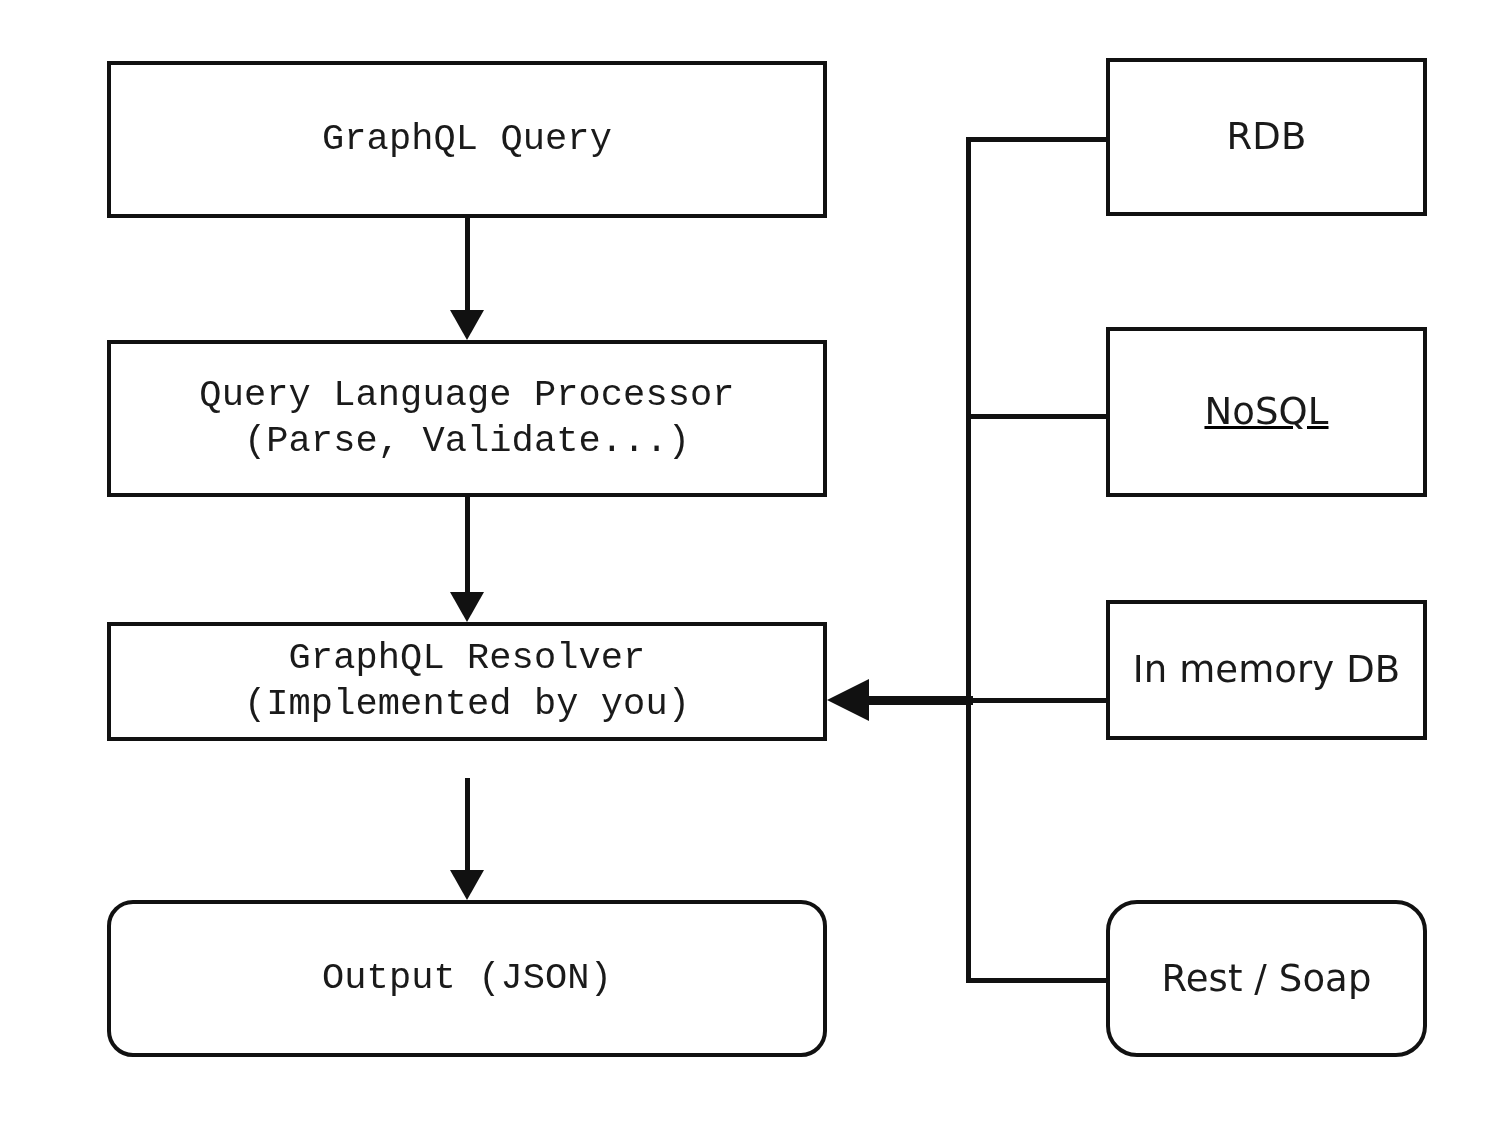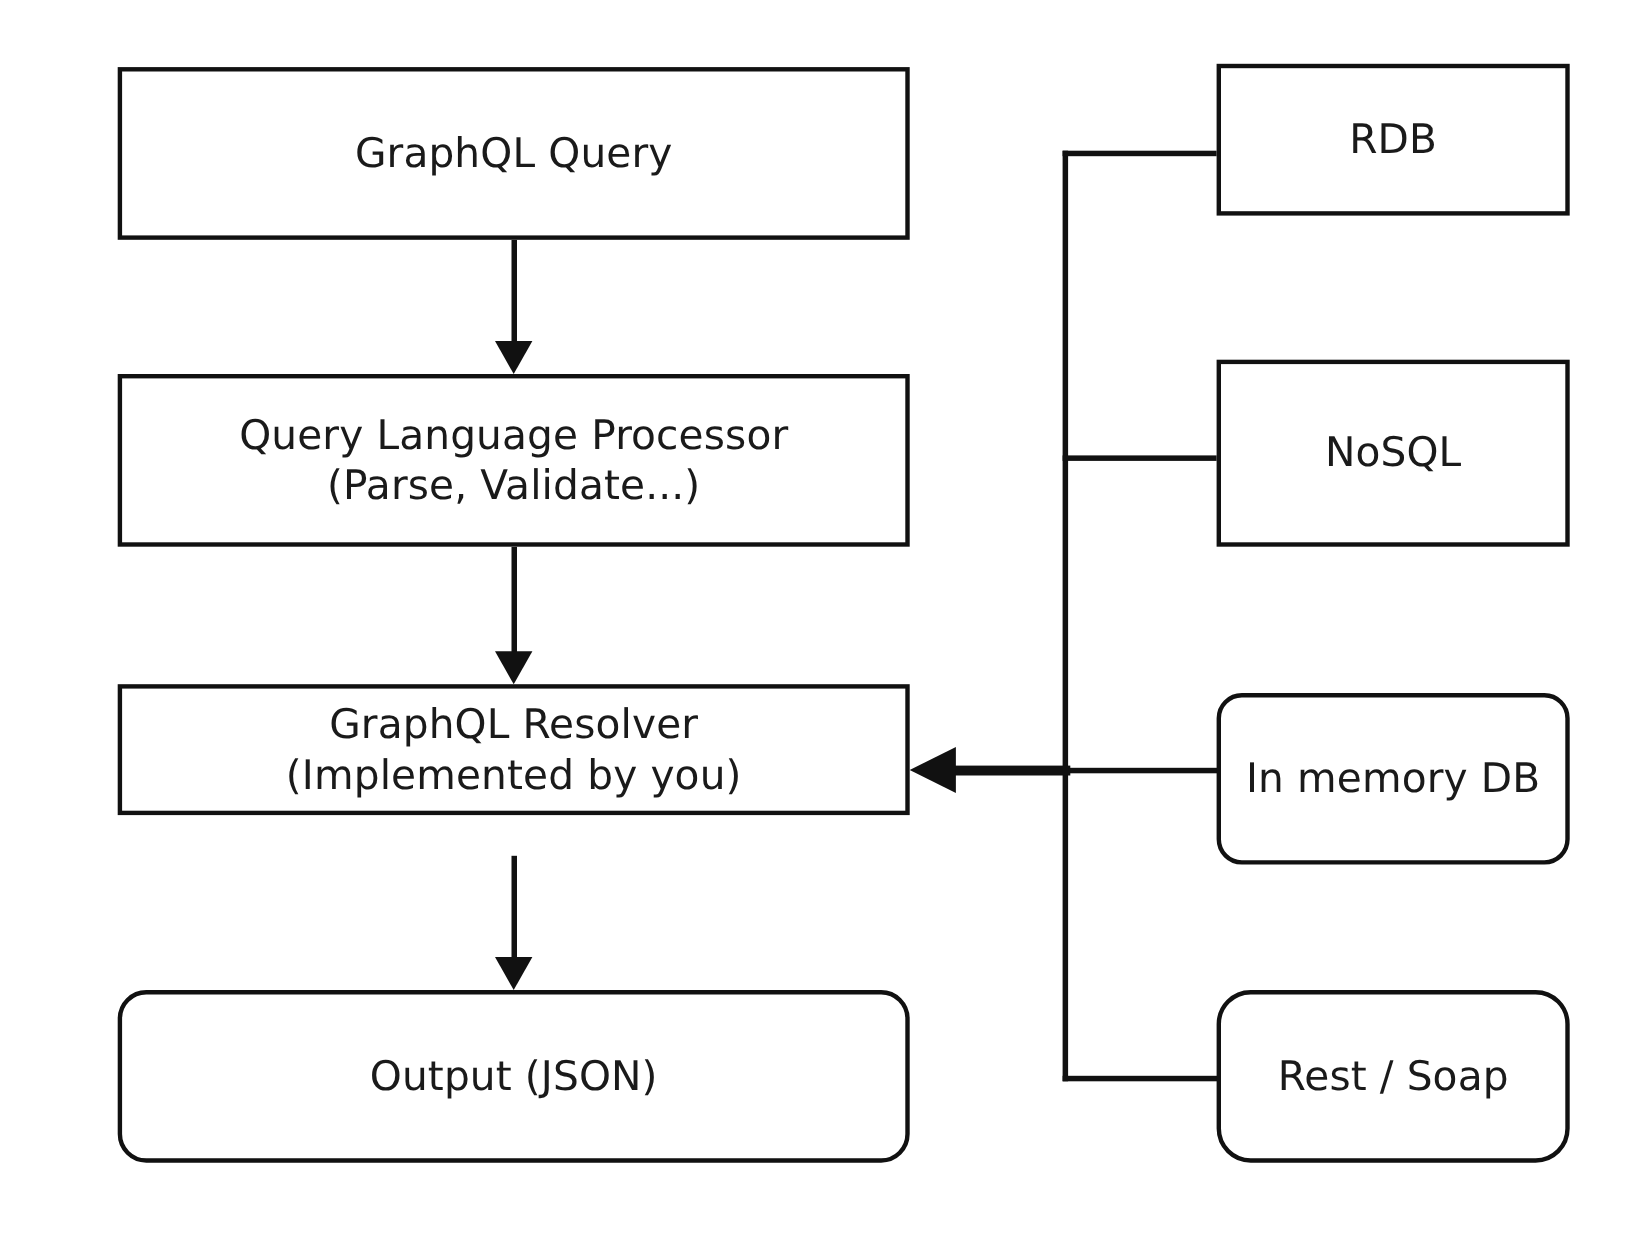--- a/index.html
+++ b/index.html
@@ -31,31 +31,31 @@
   }
   .node-label {
     font-size: 37px;
     line-height: 1.22;
     color: #1a1a1a;
     letter-spacing: 0.1px;
     white-space: pre-line;
     font-weight: 400;
   }
   
-  .col-left { left: 107px; width: 720px; }
+  .col-left { left: 107px; width: 720px; font-family: Liberation Mono, monospace; }
   .col-right { left: 1106px; width: 321px; }
 
   .row1-left  { top: 61px;  height: 157px; }
   .row2-left  { top: 340px; height: 157px; }
   .row3-left  { top: 622px; height: 119px; }
   .row4-left  { top: 900px; height: 157px; border-radius: 26px; }
 
-  .row1-right { top: 58px;  height: 138px; }
-  .row2-right { top: 327px; height: 170px; }
-  .row3-right { top: 630px; height: 156px; border-radius: 23px; }
+  .row1-right { top: 58px;  height: 158px; }
+  .row2-right { top: 327px; height: 170px; text-decoration: underline; }
+  .row3-right { top: 600px; height: 140px; }
   .row4-right { top: 900px; height: 157px; border-radius: 31px; }
 
   
   .conn-v {
     position: absolute;
     width: 5px;
     background: #111111;
     z-index: 1;
   }
   .conn-h {

